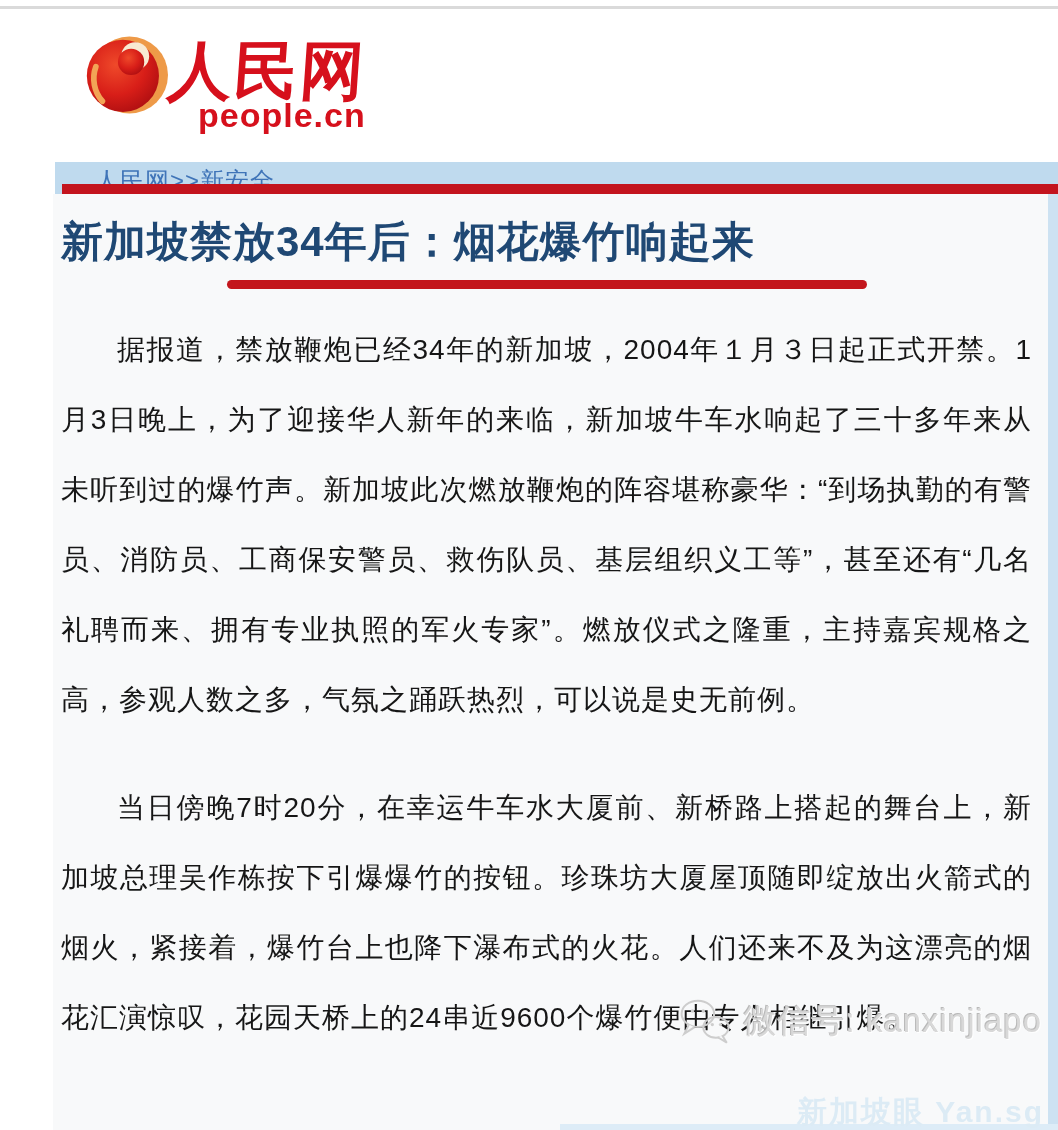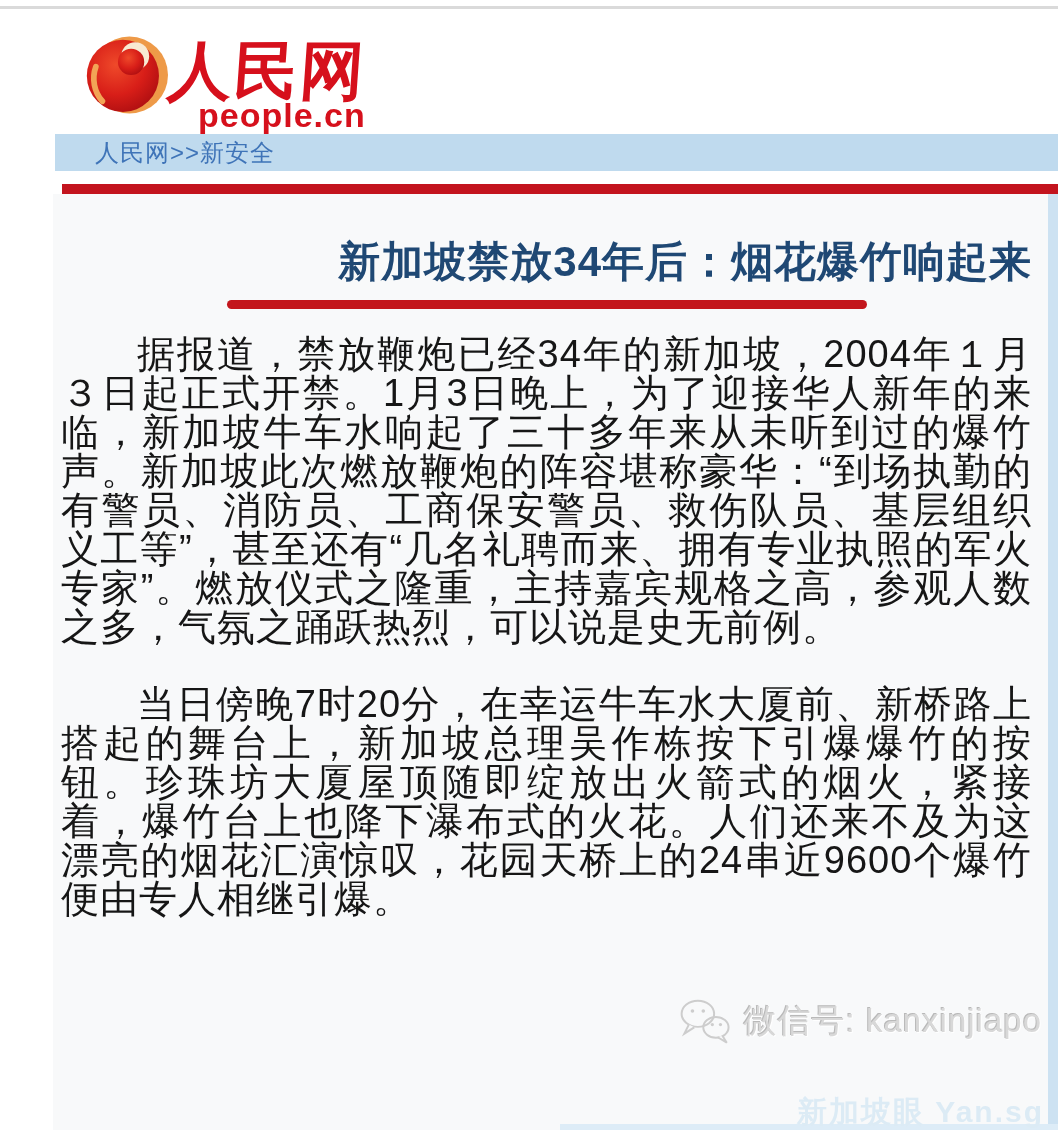--- a/index.html
+++ b/index.html
@@ -23,46 +23,46 @@
     transform:skewX(-4deg); letter-spacing:2px; line-height:1.5;
     font-family:"Liberation Serif","DejaVu Serif",serif;
   }
   .brand-en{
     position:absolute; left:114px; top:68px;
     font-size:34px; font-weight:700; color:#d6101c; letter-spacing:1px;
   }
 
   
   .breadcrumb-bar{
-    position:absolute; left:55px; top:134px; right:0; height:37px;
+    position:absolute; left:55px; top:162px; right:0; height:37px;
     background:#bfdaee; display:flex; align-items:center;
   }
   .breadcrumb{ margin-left:40px; font-size:24px; color:#3f74b8; letter-spacing:1px; cursor:pointer; }
   .red-bar{ position:absolute; left:62px; top:184px; right:0; height:10px; background:#c3141e; }
 
   
   .article{
     position:absolute; left:53px; top:194px; right:10px; bottom:0;
     background:#f8f9fa; padding:0 16px 0 8px;
   }
   .right-strip{ position:absolute; right:0; top:194px; bottom:0; width:10px; background:#cde2f2; }
   .bottom-strip{ position:absolute; left:560px; right:0; bottom:0; height:6px; background:#ddecf7; }
 
   .title{
-    margin-top:42px; text-align:right;
+    margin-top:22px; text-align:left;
     font-size:42px; font-weight:700; color:#1f4874; letter-spacing:1px;
     line-height:1.25;
   }
   .title-underline{
     width:640px; height:9px; margin:11px auto 0; border-radius:5px;
     background:#c3161c;
   }
 
   .para{
-    font-size:38px; line-height:39px; color:#161616;
+    font-size:28px; line-height:70px; color:#161616;
     text-align:justify; text-indent:2em; letter-spacing:1px;
   }
   .para-1{ margin-top:26px; }
   .para-2{ margin-top:38px; }
 
   
   .watermark{
     position:absolute; right:16px; top:997px;
     display:flex; align-items:center; gap:10px;
   }

